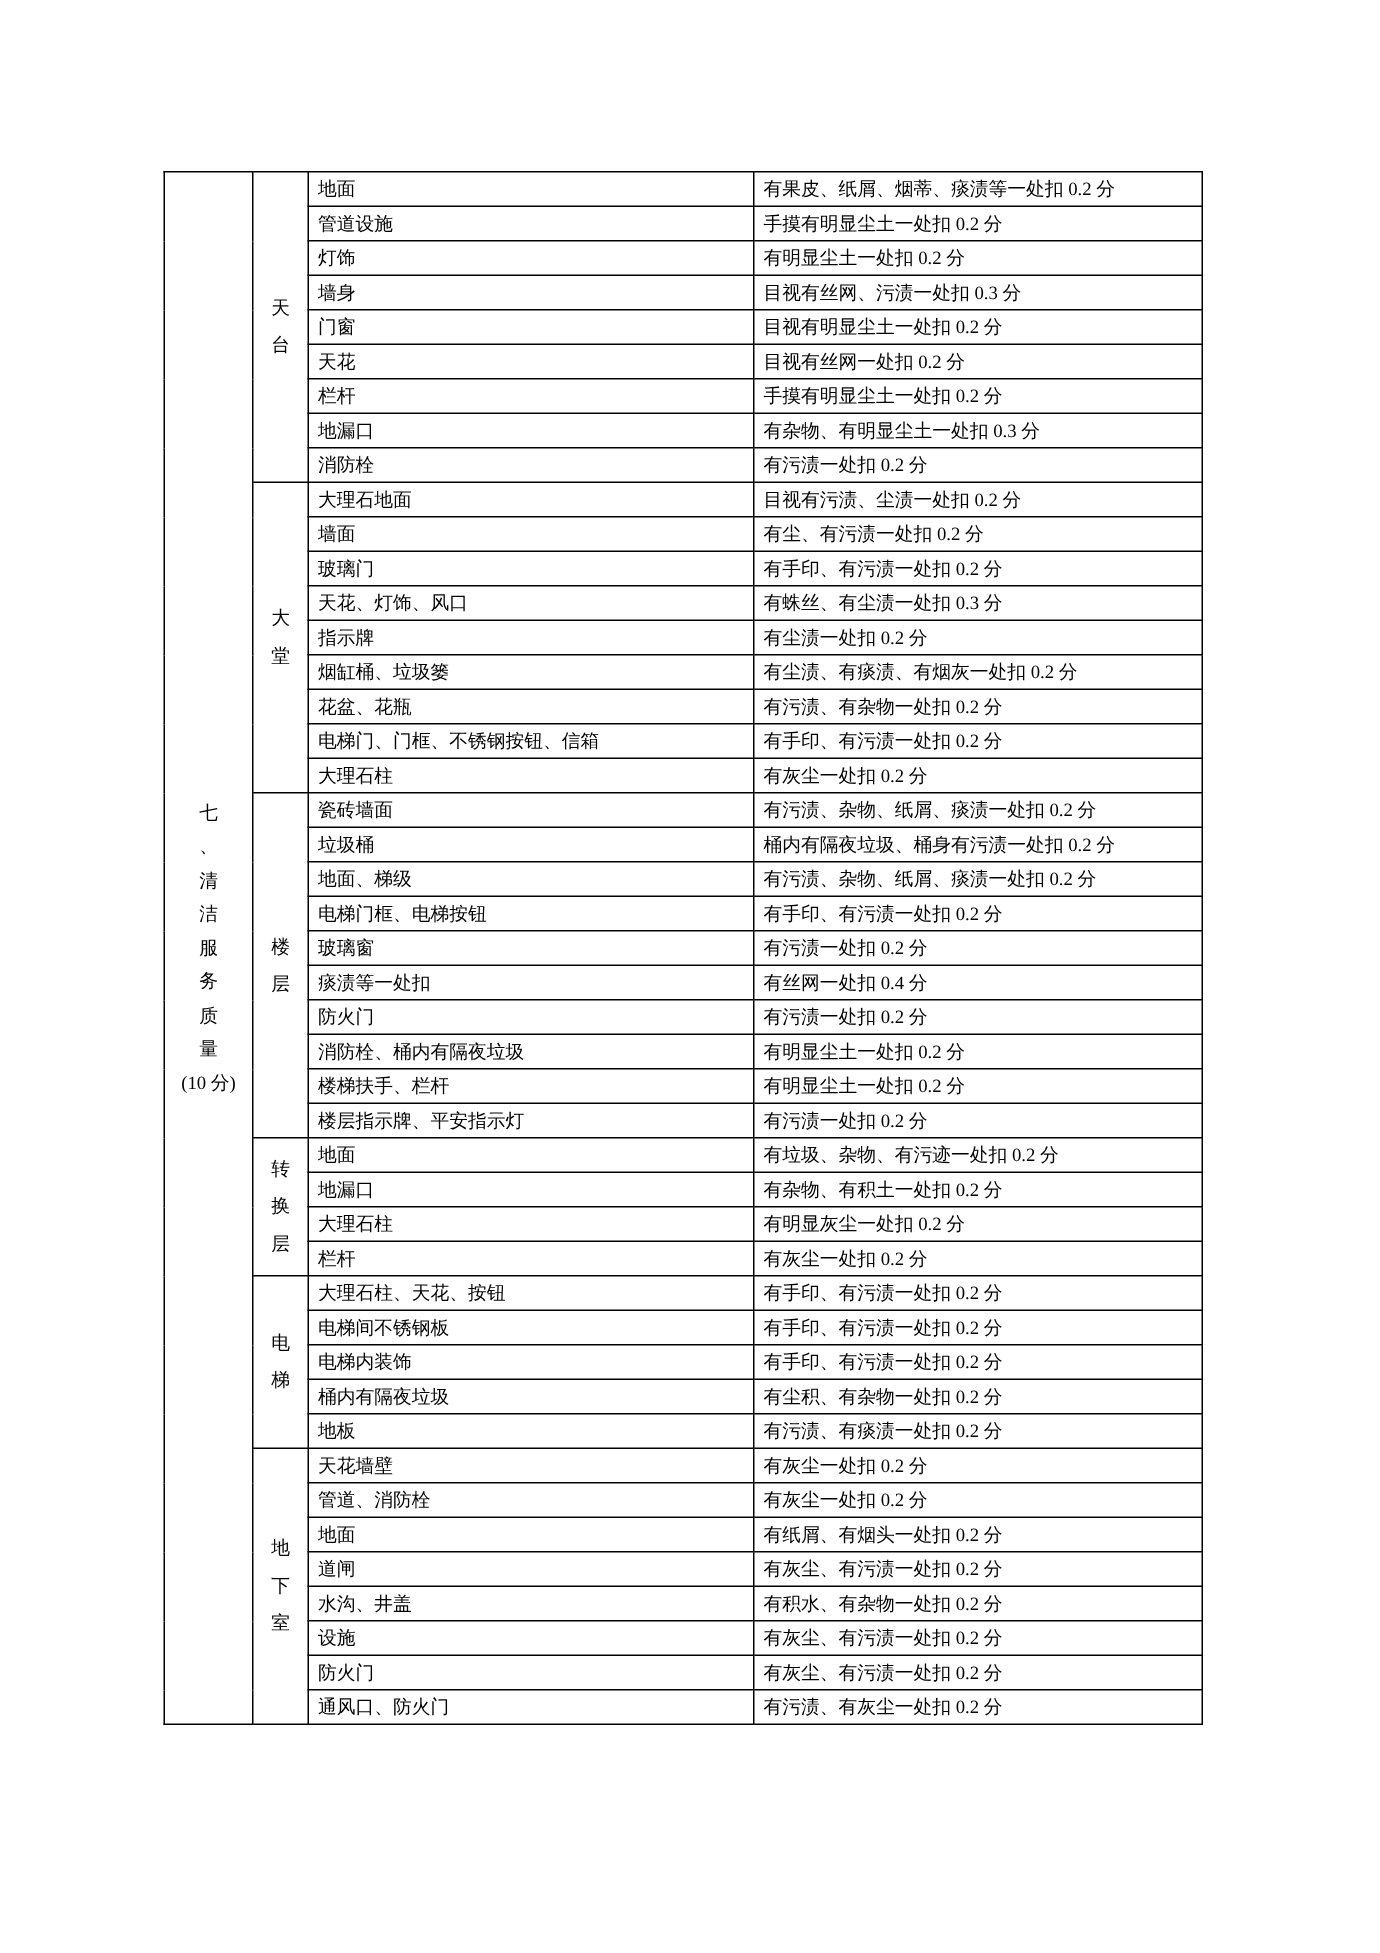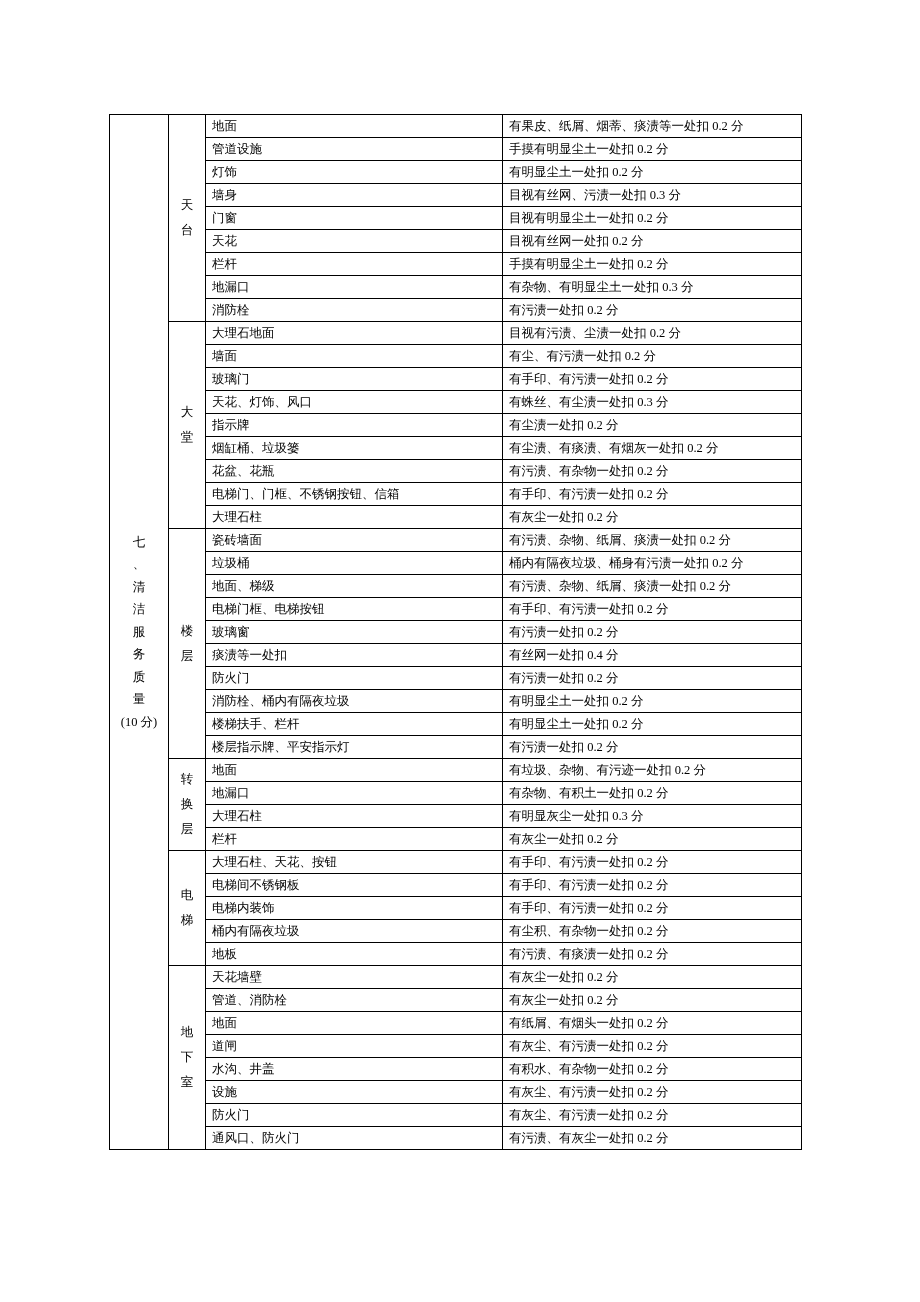--- a/index.html
+++ b/index.html
@@ -137,21 +137,21 @@
           <td class="c2" rowspan="4">转<br>换<br>层</td>
           <td class="c3">地面</td>
           <td class="c4">有垃圾、杂物、有污迹一处扣 0.2 分</td>
         </tr>
         <tr>
           <td class="c3">地漏口</td>
           <td class="c4">有杂物、有积土一处扣 0.2 分</td>
         </tr>
         <tr>
           <td class="c3">大理石柱</td>
-          <td class="c4">有明显灰尘一处扣 0.3 分</td>
+          <td class="c4">有明显灰尘一处扣 0.2 分</td>
         </tr>
         <tr>
           <td class="c3">栏杆</td>
           <td class="c4">有灰尘一处扣 0.2 分</td>
         </tr>
         <tr>
           <td class="c2" rowspan="5">电<br>梯</td>
           <td class="c3">大理石柱、天花、按钮</td>
           <td class="c4">有手印、有污渍一处扣 0.2 分</td>
         </tr>

